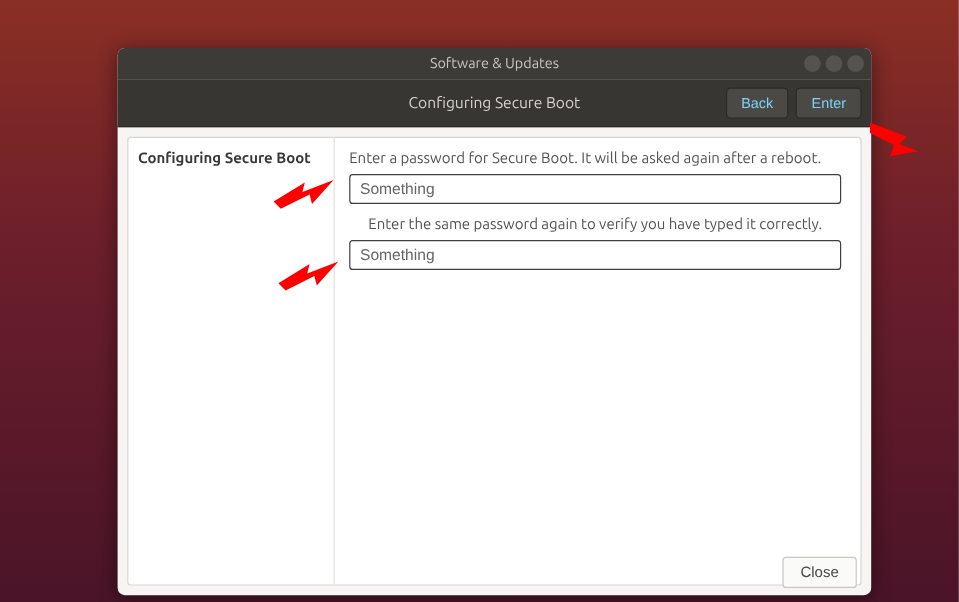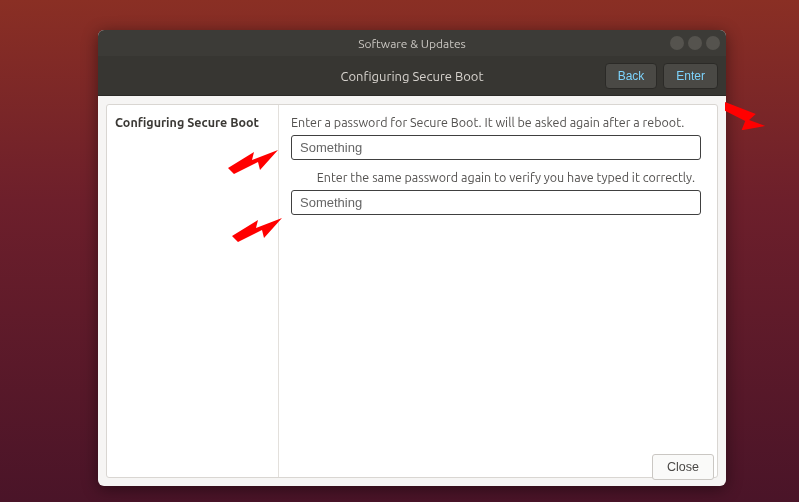--- a/index.html
+++ b/index.html
@@ -7,21 +7,21 @@
       width: 799px; height: 502px;
       font-family: Ubuntu, "Segoe UI", Arial, sans-serif;
       font-size: 13px;
       background: linear-gradient(180deg, #8a2f24 0%, #6d1f2b 40%, #4a1428 100%);
       position: relative;
       overflow: hidden;
     }
     
     .window {
       position: absolute;
-      left: 98px; top: 30px;
+      left: 98px; top: 40px;
       width: 628px; height: 456px;
       background: #f6f5f4;
       border-radius: 6px;
       box-shadow: 0 3px 16px rgba(0,0,0,0.45);
       display: flex; flex-direction: column;
       overflow: visible;
     }
     .titlebar {
       height: 26px;
       background: #3c3b37;
@@ -72,21 +72,21 @@
       font-weight: bold;
       color: #3b3935;
       font-size: 12.5px;
     }
     .right-pane {
       flex: 1;
       padding: 10px 16px 10px 12px;
       color: #545250;
     }
     .right-pane p { font-size: 12.5px; margin-bottom: 6px; }
-    .right-pane p.center { text-align: right; padding: 0 6px; }
+    .right-pane p.center { text-align: center; padding: 0 6px; }
     .textin {
       width: 100%;
       border: 1px solid #404040;
       background: #fff;
       border-radius: 3px;
       padding: 4px 8px;
       font-size: 13px;
       color: #666;
       outline: none;
       margin-bottom: 10px;

